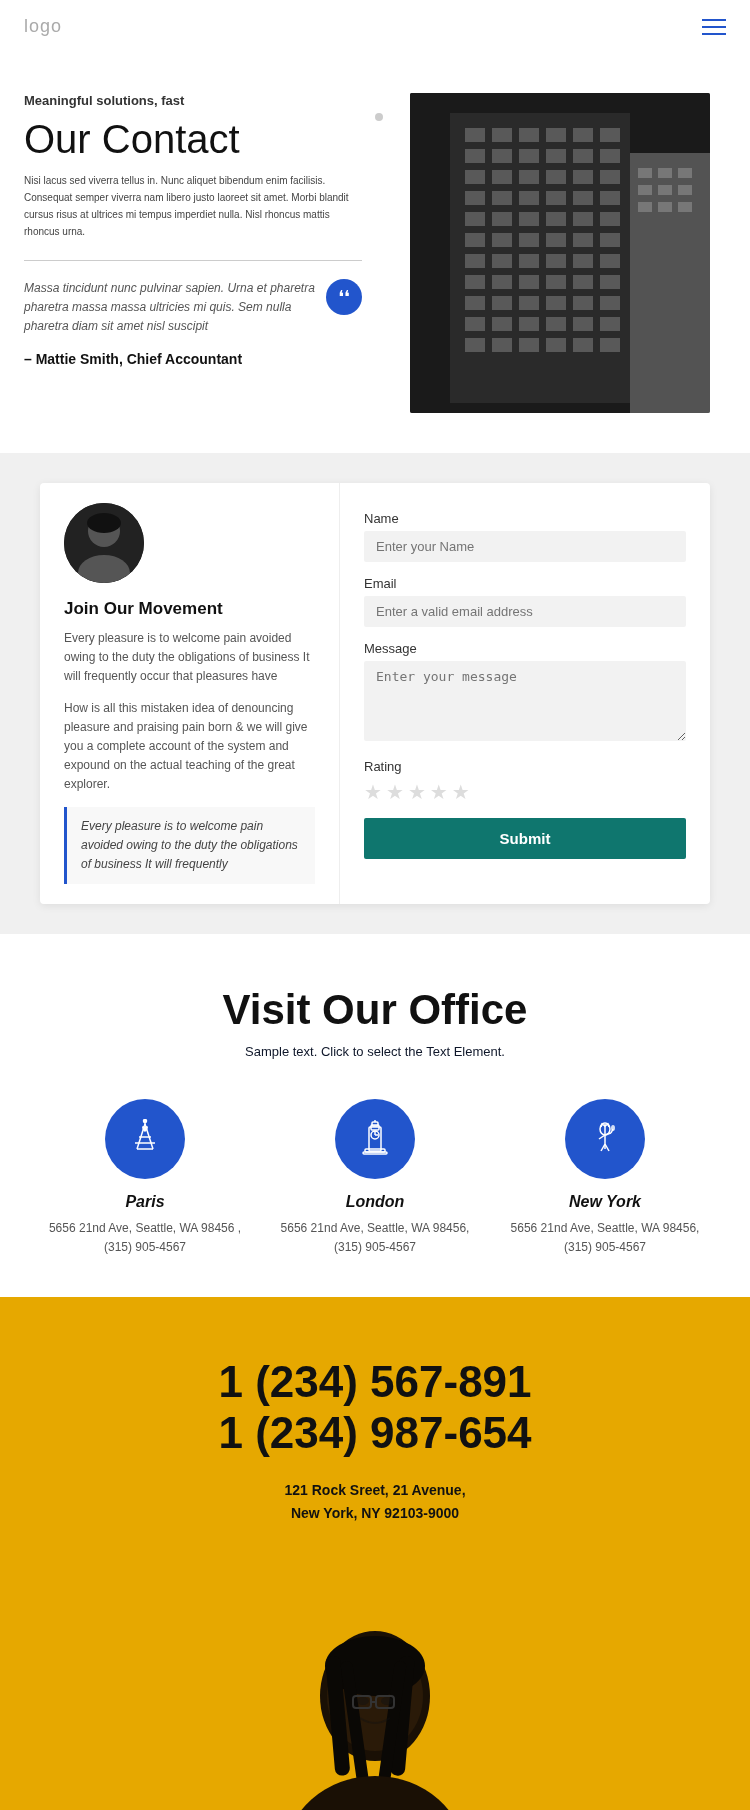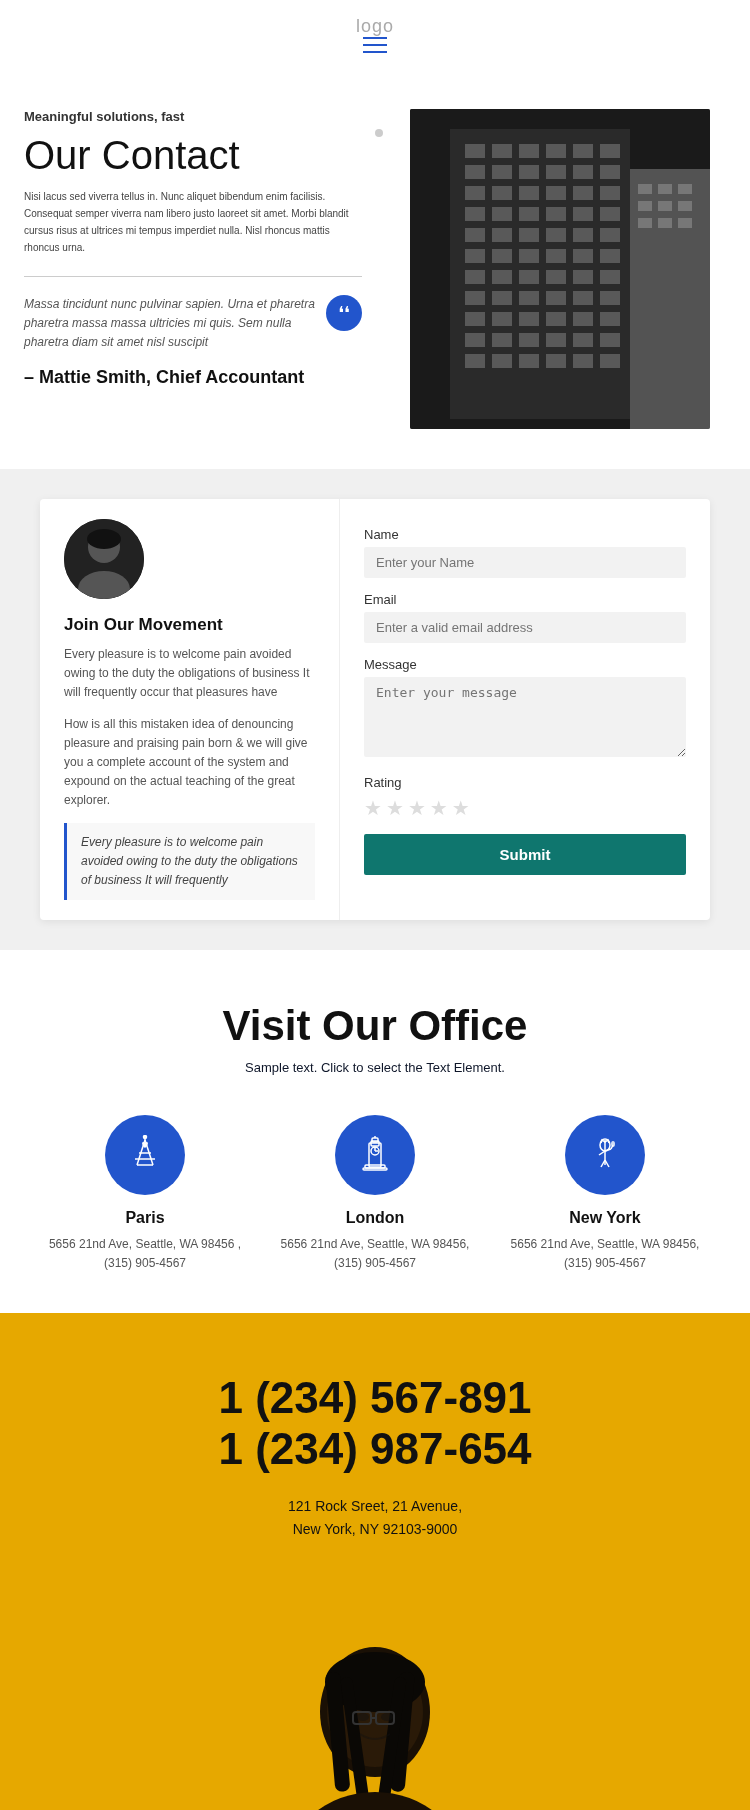--- a/index.html
+++ b/index.html
@@ -5,21 +5,20 @@
     * { box-sizing: border-box; margin: 0; padding: 0; }
     body { font-family: Arial, sans-serif; width: 750px; background: #fff; }
 
     
     .header {
       display: flex;
       justify-content: space-between;
       align-items: center;
       padding: 16px 24px;
       background: #fff;
-      flex-direction: column;
     }
     .logo { color: #aaa; font-size: 18px; letter-spacing: 1px; }
     .hamburger { display: flex; flex-direction: column; gap: 5px; cursor: pointer; }
     .hamburger span { display: block; width: 24px; height: 2px; background: #2255cc; }
 
     
     .hero {
       display: flex;
       padding: 40px 40px 40px 24px;
       gap: 38px;
@@ -31,21 +30,21 @@
     .hero-title { font-size: 40px; font-weight: 400; color: #111; margin-bottom: 12px; line-height: 1.05; }
     .hero-desc { font-size: 10px; color: #444; line-height: 1.7; margin-bottom: 20px; }
     .hero-divider { border: none; border-top: 1px solid #ccc; margin-bottom: 18px; }
     .hero-quote-block { display: flex; align-items: flex-start; gap: 10px; margin-bottom: 14px; }
     .hero-quote-text { font-style: italic; font-size: 12px; color: #555; line-height: 1.6; flex: 1; }
     .quote-icon {
       width: 36px; height: 36px; background: #2255cc; border-radius: 50%;
       display: flex; align-items: center; justify-content: center;
       color: #fff; font-size: 18px; flex-shrink: 0;
     }
-    .hero-author { font-size: 18px; font-weight: 700; color: #111; margin-top: 6px; }
+    .hero-author { font-size: 14px; font-weight: 700; color: #111; margin-top: 6px; }
     .hero-right {
       flex: 0 0 300px;
       position: relative;
     }
     .hero-img-placeholder {
       width: 300px;
       height: 320px;
       background: linear-gradient(135deg, #1a1a1a 0%, #3a3a3a 40%, #ccc 100%);
       border-radius: 2px;
       overflow: hidden;
@@ -124,33 +123,33 @@
     .office-section .sample-text { font-size: 13px; color: #0f172a; margin-bottom: 40px; }
     .office-cards { display: flex; justify-content: space-around; gap: 20px; }
     .office-card { flex: 1; text-align: center; }
     .office-icon {
       width: 80px; height: 80px; border-radius: 50%;
       background: #2255cc;
       display: flex; align-items: center; justify-content: center;
       margin: 0 auto 14px;
     }
     .office-icon svg { width: 40px; height: 40px; fill: #fff; }
-    .office-card h4 { font-size: 16px; font-weight: 700; color: #111; margin-bottom: 8px; }
+    .office-card h4 { font-size: 16px; font-weight: 700; color: #111; margin-bottom: 8px; font-style: italic; }
     .office-card p { font-size: 12px; color: #555; line-height: 1.6; }
 
     
     .cta-section {
       background: #e6a800;
       padding: 60px 40px 0;
       text-align: center;
       position: relative;
       overflow: hidden;
     }
     .cta-phone { font-size: 44px; font-weight: 900; color: #111; line-height: 1.15; }
-    .cta-address { font-size: 14px; color: #111; font-weight: 400; margin-top: 20px; line-height: 1.7; }
+    .cta-address { font-size: 14px; color: #111; font-weight: 700; margin-top: 20px; line-height: 1.7; }
     .cta-person {
       margin-top: 40px;
       display: flex;
       justify-content: center;
     }
 
     
     .hero-dot {
       position: absolute;
       top: 60px;

